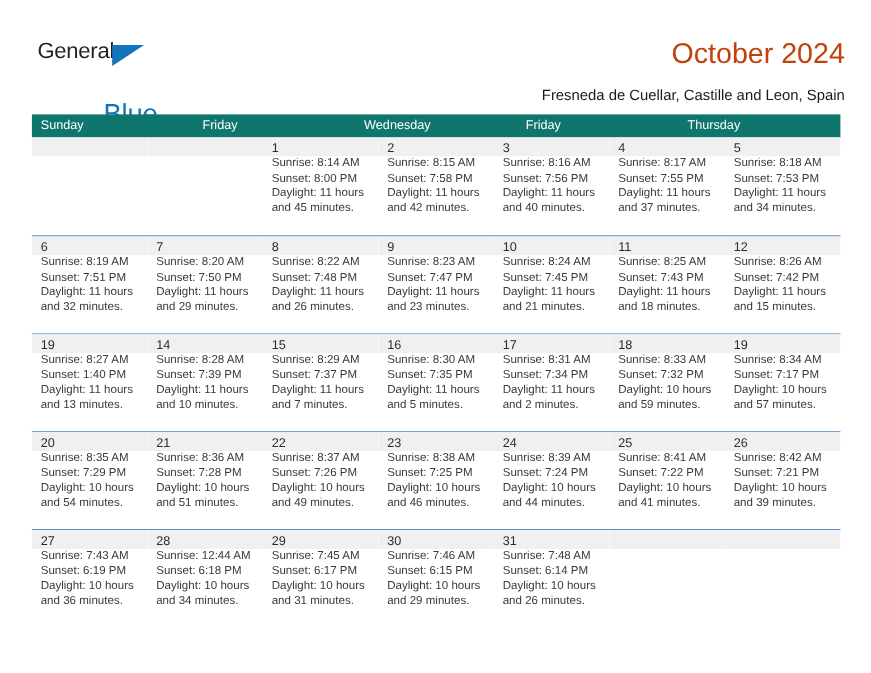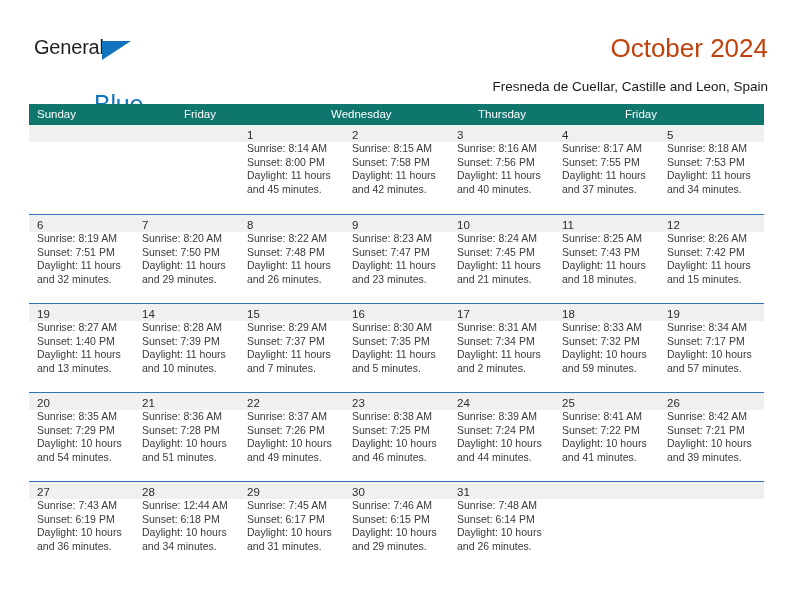--- a/index.html
+++ b/index.html
@@ -164,22 +164,22 @@
 
     <div class="title">October 2024</div>
     <div class="subtitle">Fresneda de Cuellar, Castille and Leon, Spain</div>
   </div>
 
   <div class="calendar">
     <div class="dow-row" id="dow-row">
         <div class="dow-cell">Sunday</div>
         <div class="dow-cell">Friday</div>
         <div class="dow-cell">Wednesday</div>
+        <div class="dow-cell">Friday</div>
         <div class="dow-cell">Thursday</div>
-        <div class="dow-cell">Friday</div>
       </div>
     <div id="weeks-container">
         <div class="week">
           <div class="day empty">
             <div class="day-num-band"><span class="day-num"></span></div>
             <div class="day-body"></div>
           </div>
           <div class="day empty">
             <div class="day-num-band"><span class="day-num"></span></div>
             <div class="day-body"></div>

